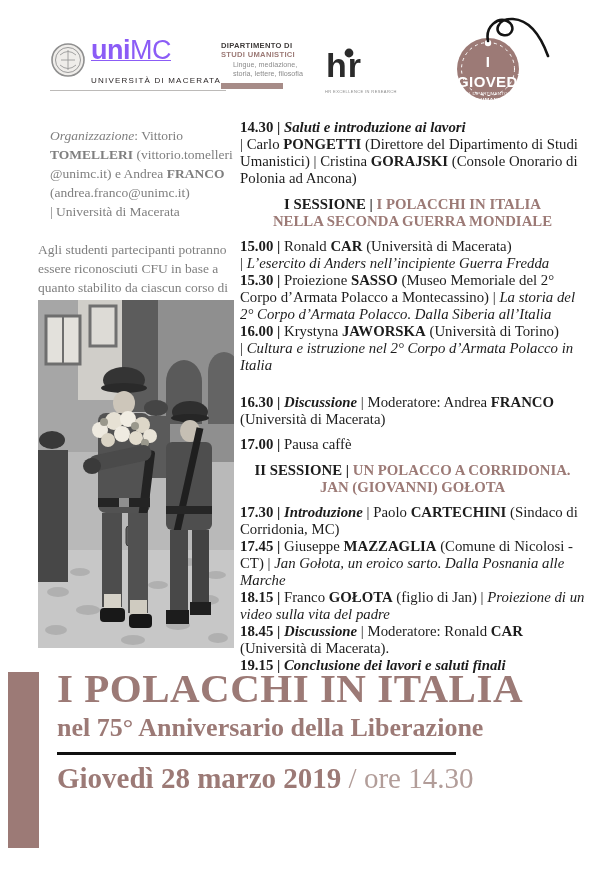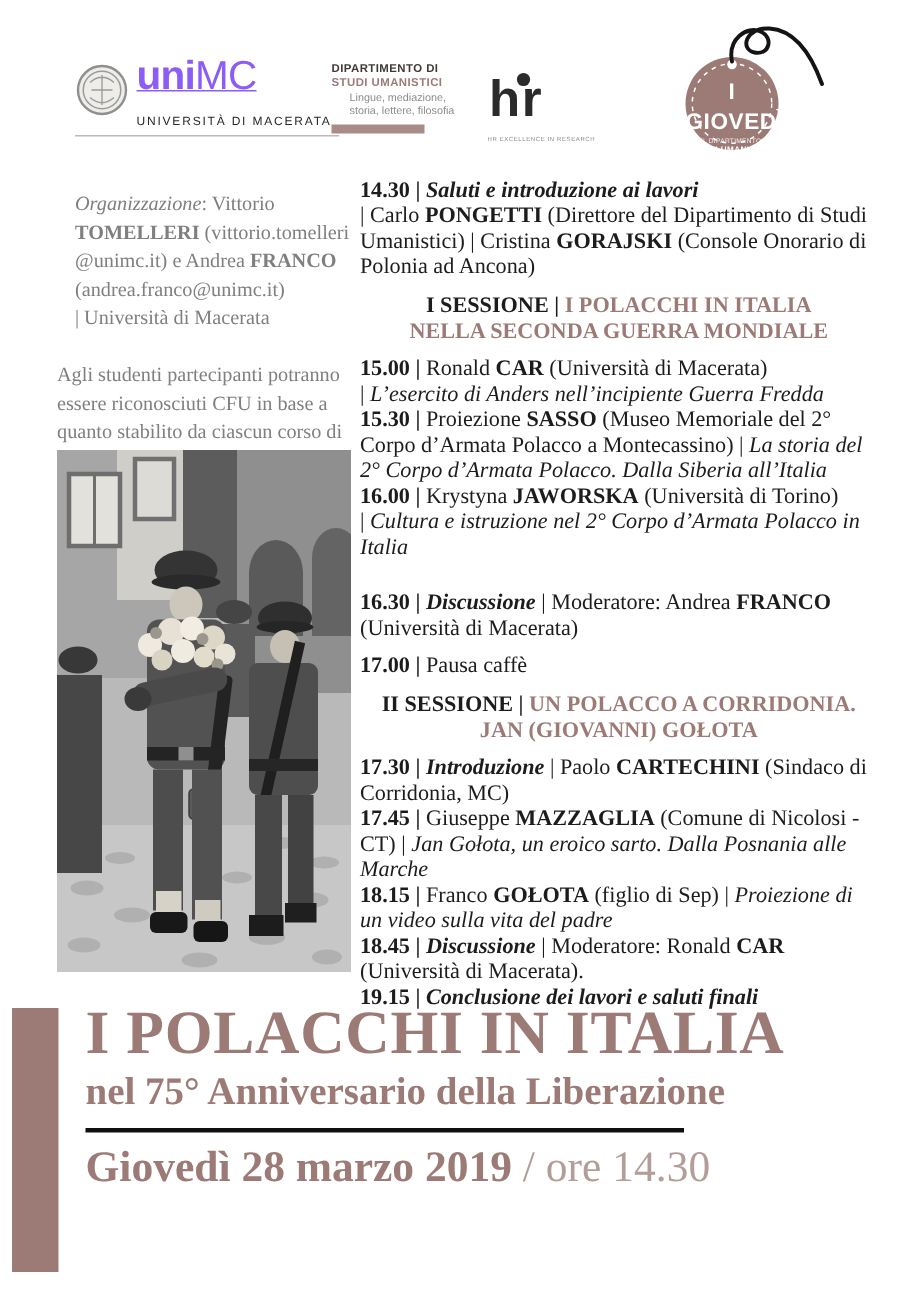--- a/index.html
+++ b/index.html
@@ -205,21 +205,21 @@
 | </span><span class="rs-i">L’esercito di Anders nell’incipiente Guerra Fredda</span></p>
     <p class="entry tight"><span class="rs-b">15.30 | </span><span>Proiezione </span><span class="rs-b">SASSO</span><span> (Museo Memoriale del 2° Corpo d’Armata Polacco a Montecassino) | </span><span class="rs-i">La storia del 2° Corpo d’Armata Polacco. Dalla Siberia all’Italia</span></p>
     <p class="entry tight"><span class="rs-b">16.00 | </span><span>Krystyna </span><span class="rs-b">JAWORSKA</span><span> (Università di Torino)
 | </span><span class="rs-i">Cultura e istruzione nel 2° Corpo d’Armata Polacco in Italia</span></p>
     <p class="entry snug"><span class="rs-b">16.30 | </span><span class="rs-b rs-i">Discussione</span><span> | Moderatore: Andrea </span><span class="rs-b">FRANCO</span><span> (Università di Macerata)</span></p>
     <p class="entry"><span class="rs-b">17.00 | </span><span>Pausa caffè</span></p>
     <p class="session"><span class="rs-b">II SESSIONE | </span><span class="rs-b rs-r">UN POLACCO A CORRIDONIA.
 JAN (GIOVANNI) GOŁOTA</span></p>
     <p class="entry"><span class="rs-b">17.30 | </span><span class="rs-b rs-i">Introduzione</span><span> | Paolo </span><span class="rs-b">CARTECHINI</span><span> (Sindaco di Corridonia, MC)</span></p>
     <p class="entry tight"><span class="rs-b">17.45 | </span><span>Giuseppe </span><span class="rs-b">MAZZAGLIA</span><span> (Comune di Nicolosi - CT) | </span><span class="rs-i">Jan Gołota, un eroico sarto. Dalla Posnania alle Marche</span></p>
-    <p class="entry tight"><span class="rs-b">18.15 | </span><span>Franco </span><span class="rs-b">GOŁOTA</span><span> (figlio di Sep) | </span><span class="rs-i">Proiezione di un video sulla vita del padre</span></p>
+    <p class="entry tight"><span class="rs-b">18.15 | </span><span>Franco </span><span class="rs-b">GOŁOTA</span><span> (figlio di Jan) | </span><span class="rs-i">Proiezione di un video sulla vita del padre</span></p>
     <p class="entry tight"><span class="rs-b">18.45 | </span><span class="rs-b rs-i">Discussione</span><span> | Moderatore: Ronald </span><span class="rs-b">CAR</span><span> (Università di Macerata).</span></p>
     <p class="entry tight"><span class="rs-b">19.15 | </span><span class="rs-b rs-i">Conclusione dei lavori e saluti finali</span></p>
   </section>
 
   <div class="accent-bar"></div>
   <footer class="banner">
     <h1 class="event-title">I POLACCHI IN ITALIA</h1>
     <h2 class="event-subtitle">nel 75° Anniversario della Liberazione</h2>
     <div class="divider-rule"></div>
     <div class="event-datetime"><span class="rs-b rs-r">Giovedì 28 marzo 2019</span><span class="rs-rl"> / </span><span class="rs-rl">ore 14.30</span></div>

